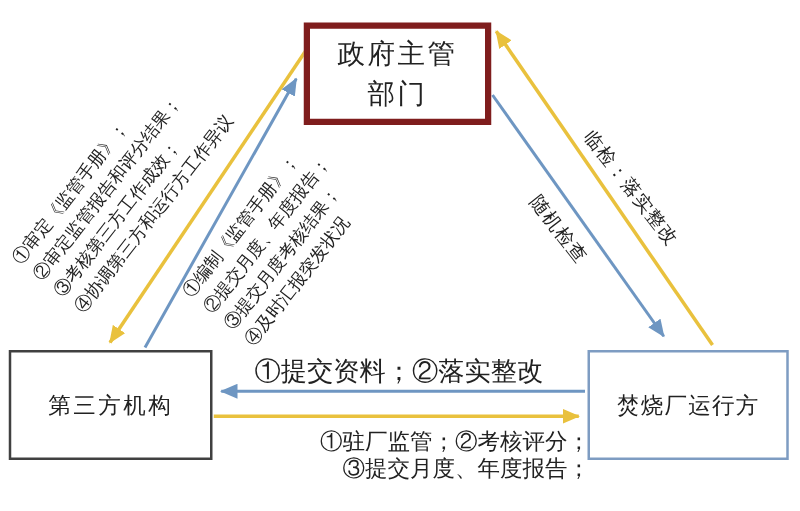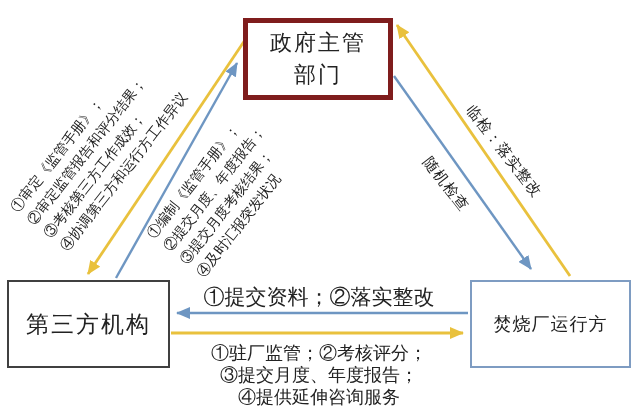--- a/index.html
+++ b/index.html
@@ -11,33 +11,33 @@
   .node{
     position:absolute;z-index:2;display:flex;align-items:center;justify-content:center;
     text-align:center;background:#fff;box-sizing:border-box;
   }
   .node-gov{
     left:243px;top:8px;width:150px;height:82px;border:5px solid #7f1d1d;
     font-size:22px;line-height:1.45;white-space:pre-line;letter-spacing:2px;margin-top:10px;
   }
   .node-third{
     left:7px;top:280px;width:163px;height:88px;border:2px solid #404040;
-    font-size:23px;letter-spacing:2px;
+    font-size:18px;letter-spacing:2px;
   }
   .node-oper{
     left:470px;top:280px;width:161px;height:88px;border:2px solid #7E9CC2;
     font-size:18px;letter-spacing:1px;
   }
   .diag{position:absolute;z-index:2;font-size:14px;line-height:1.5;transform-origin:center center;}
   .blk-gov-third{left:-2px;top:104px;width:212px;transform:rotate(-52deg);}
   .blk-third-gov{left:142px;top:146px;width:172px;transform:rotate(-52deg);}
   .lbl-linjian{left:448px;top:140px;transform:rotate(52deg);font-size:15px;letter-spacing:1px;}
   .lbl-suiji{left:414px;top:173px;transform:rotate(52deg);font-size:15px;letter-spacing:1px;}
   .lbl-mid{position:absolute;z-index:2;left:168px;top:283px;width:302px;text-align:center;font-size:21px;}
-  .blk-bottom{position:absolute;z-index:2;left:166px;top:342px;width:306px;text-align:center;
+  .blk-bottom{position:absolute;z-index:2;left:166px;top:342px;width:306px;text-align:right;
     font-size:18px;line-height:22px;}
 </style>
 </head>
 <body>
 
 <div class="canvas">
 
   <svg class="arrows" width="640" height="409" viewBox="0 0 640 409">
     <defs>
       <marker id="arrow-yellow" markerUnits="userSpaceOnUse" markerWidth="15" markerHeight="12" refX="13" refY="6" orient="auto">
@@ -82,16 +82,15 @@
 
   <div class="diag lbl-linjian">临检：落实整改</div>
 
   <div class="diag lbl-suiji">随机检查</div>
 
   <div class="lbl-mid">①提交资料；②落实整改</div>
 
   <div class="blk-bottom">
     <div>①驻厂监管；②考核评分；</div>
     <div>③提交月度、年度报告；</div>
-    <div>④提供延伸咨询服务</div>
   </div>
 
 </div>
 
 </body></html>

